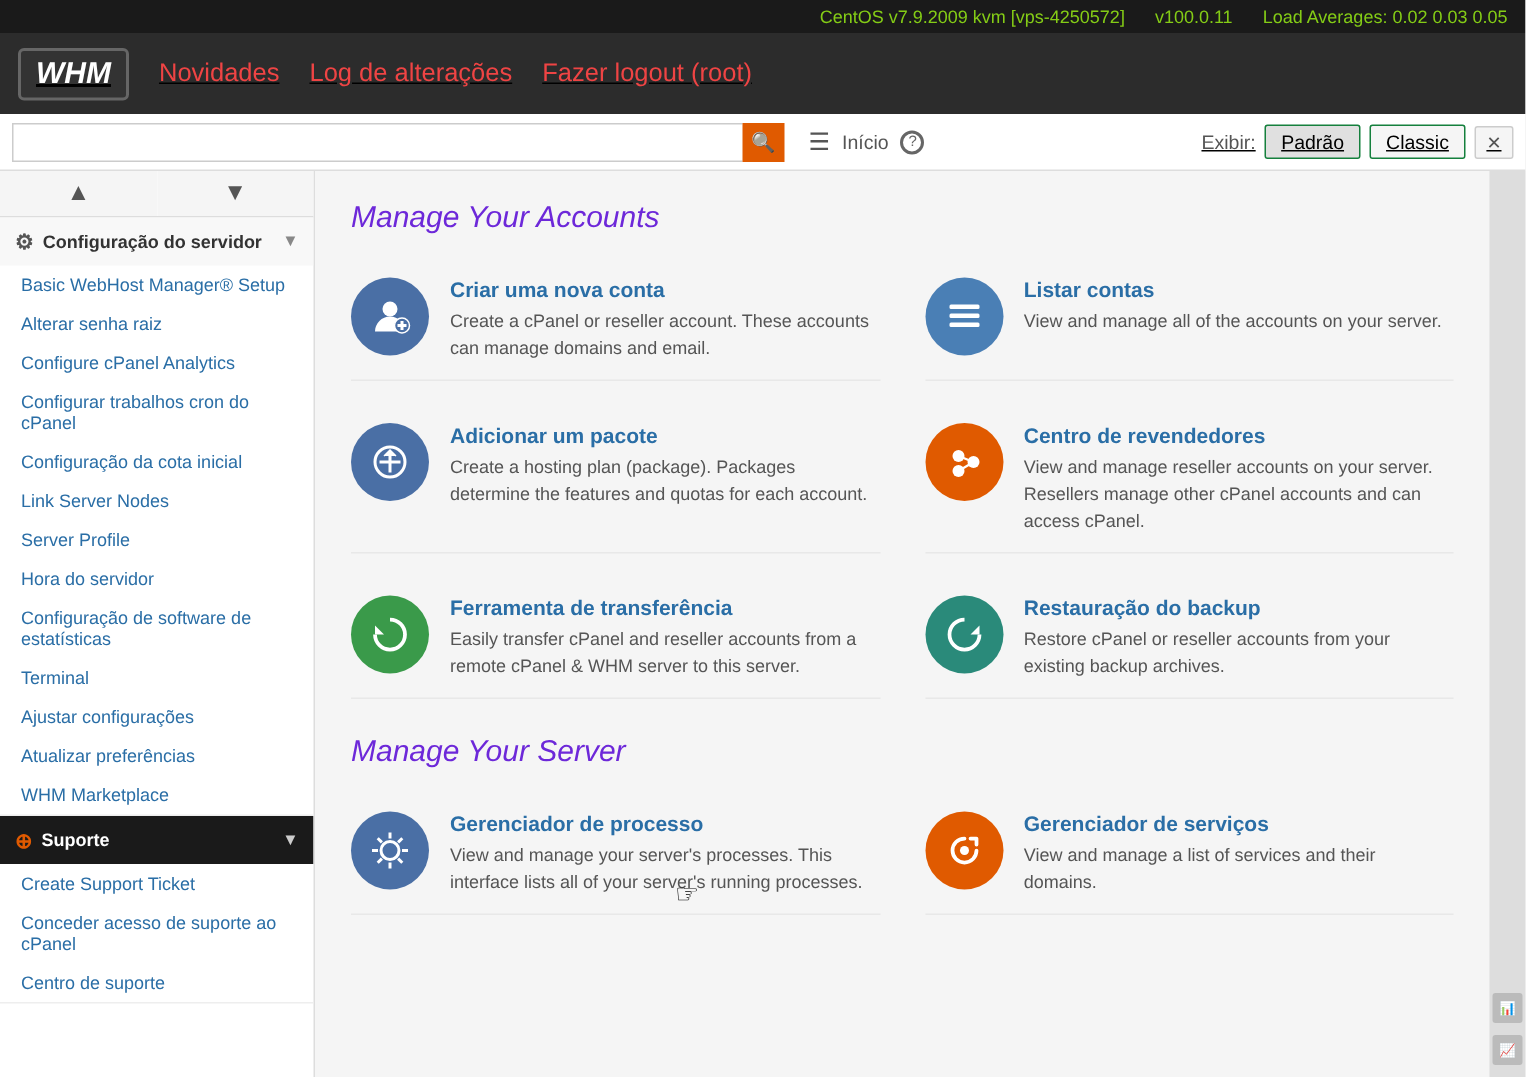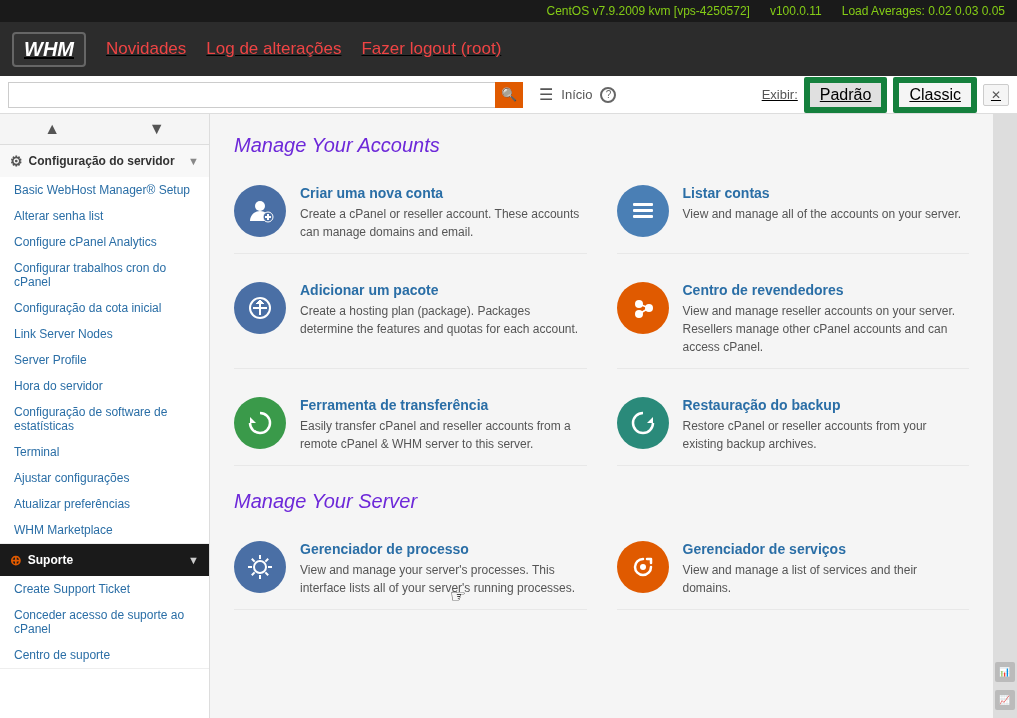--- a/index.html
+++ b/index.html
@@ -92,24 +92,24 @@
       font-size: 10px; color: #666; cursor: pointer;
     }
     .display-controls {
       display: flex;
       align-items: center;
       gap: 6px;
       text-decoration: underline;
     }
     .display-label { color: #555; font-size: 13px; }
     .display-btn {
-      border: 6px solid #15803d;
+      border: 1px solid #15803d;
       background: #f5f5f5;
       padding: 3px 10px;
-      font-size: 16px;
+      font-size: 13px;
       cursor: pointer;
       border-radius: 2px;
     }
     .display-btn.active { background: #e0e0e0; }
     .clear-btn {
       border: 1px solid #ccc;
       background: #f5f5f5;
       padding: 3px 7px;
       font-size: 12px;
       cursor: pointer;
@@ -314,21 +314,21 @@
       <button class="sidebar-arrow">▼</button>
     </div>
 
     <div class="sidebar-section">
       <div class="sidebar-section-header">
         <span class="sidebar-section-icon">⚙</span>
         <span>Configuração do servidor</span>
         <span class="sidebar-section-arrow">▼</span>
       </div>
       <a class="sidebar-item">Basic WebHost Manager® Setup</a>
-      <a class="sidebar-item">Alterar senha list</a>
+      <a class="sidebar-item">Alterar senha raiz</a>
       <a class="sidebar-item">Configure cPanel Analytics</a>
       <a class="sidebar-item">Configurar trabalhos cron do cPanel</a>
       <a class="sidebar-item">Configuração da cota inicial</a>
       <a class="sidebar-item">Link Server Nodes</a>
       <a class="sidebar-item">Server Profile</a>
       <a class="sidebar-item">Hora do servidor</a>
       <a class="sidebar-item">Configuração de software de estatísticas</a>
       <a class="sidebar-item">Terminal</a>
       <a class="sidebar-item">Ajustar configurações</a>
       <a class="sidebar-item">Atualizar preferências</a>

